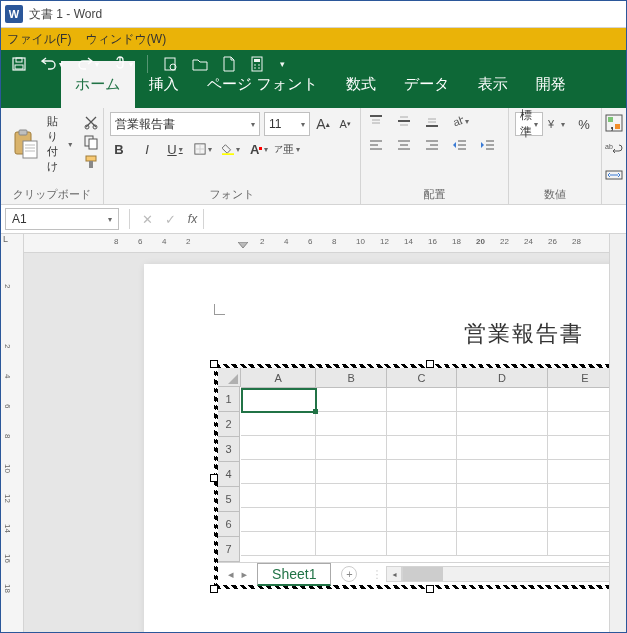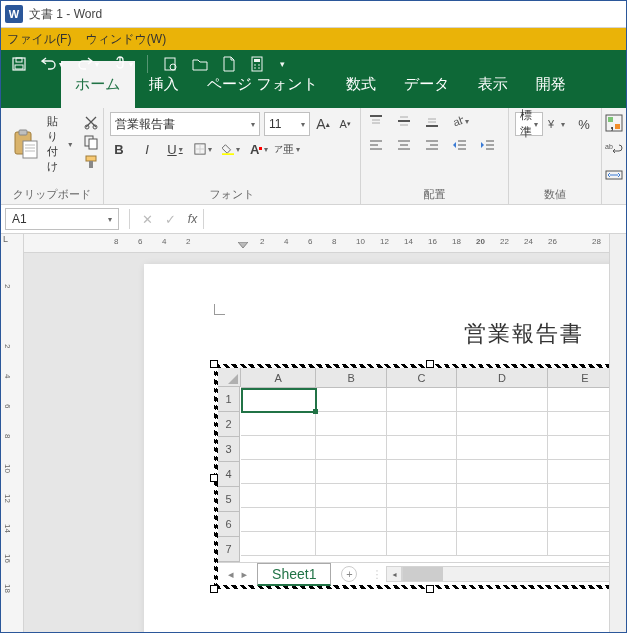--- a/index.html
+++ b/index.html
@@ -410,21 +410,21 @@
           <span class="num" style="left: 308px;">8</span>
           <span class="num" style="left: 332px;">10</span>
           <span class="num" style="left: 356px;">12</span>
           <span class="num" style="left: 380px;">14</span>
           <span class="num" style="left: 404px;">16</span>
           <span class="num" style="left: 428px;">18</span>
           <span class="num" style="left: 452px; font-weight: bold;">20</span>
           <span class="num" style="left: 476px;">22</span>
           <span class="num" style="left: 500px;">24</span>
           <span class="num" style="left: 524px;">26</span>
-          <span class="num" style="left: 568px;">28</span>
+          <span class="num" style="left: 548px;">28</span>
           <div class="ind">
             <svg width="10" height="10">
               <path d="M0 0 h10 l-5 6 z" fill="#bbb" stroke="#888"></path>
             </svg>
           </div>
         </div>
       <div class="page">
         <div class="cursor-mark"></div>
         <div class="doc-title">営業報告書</div>
 

